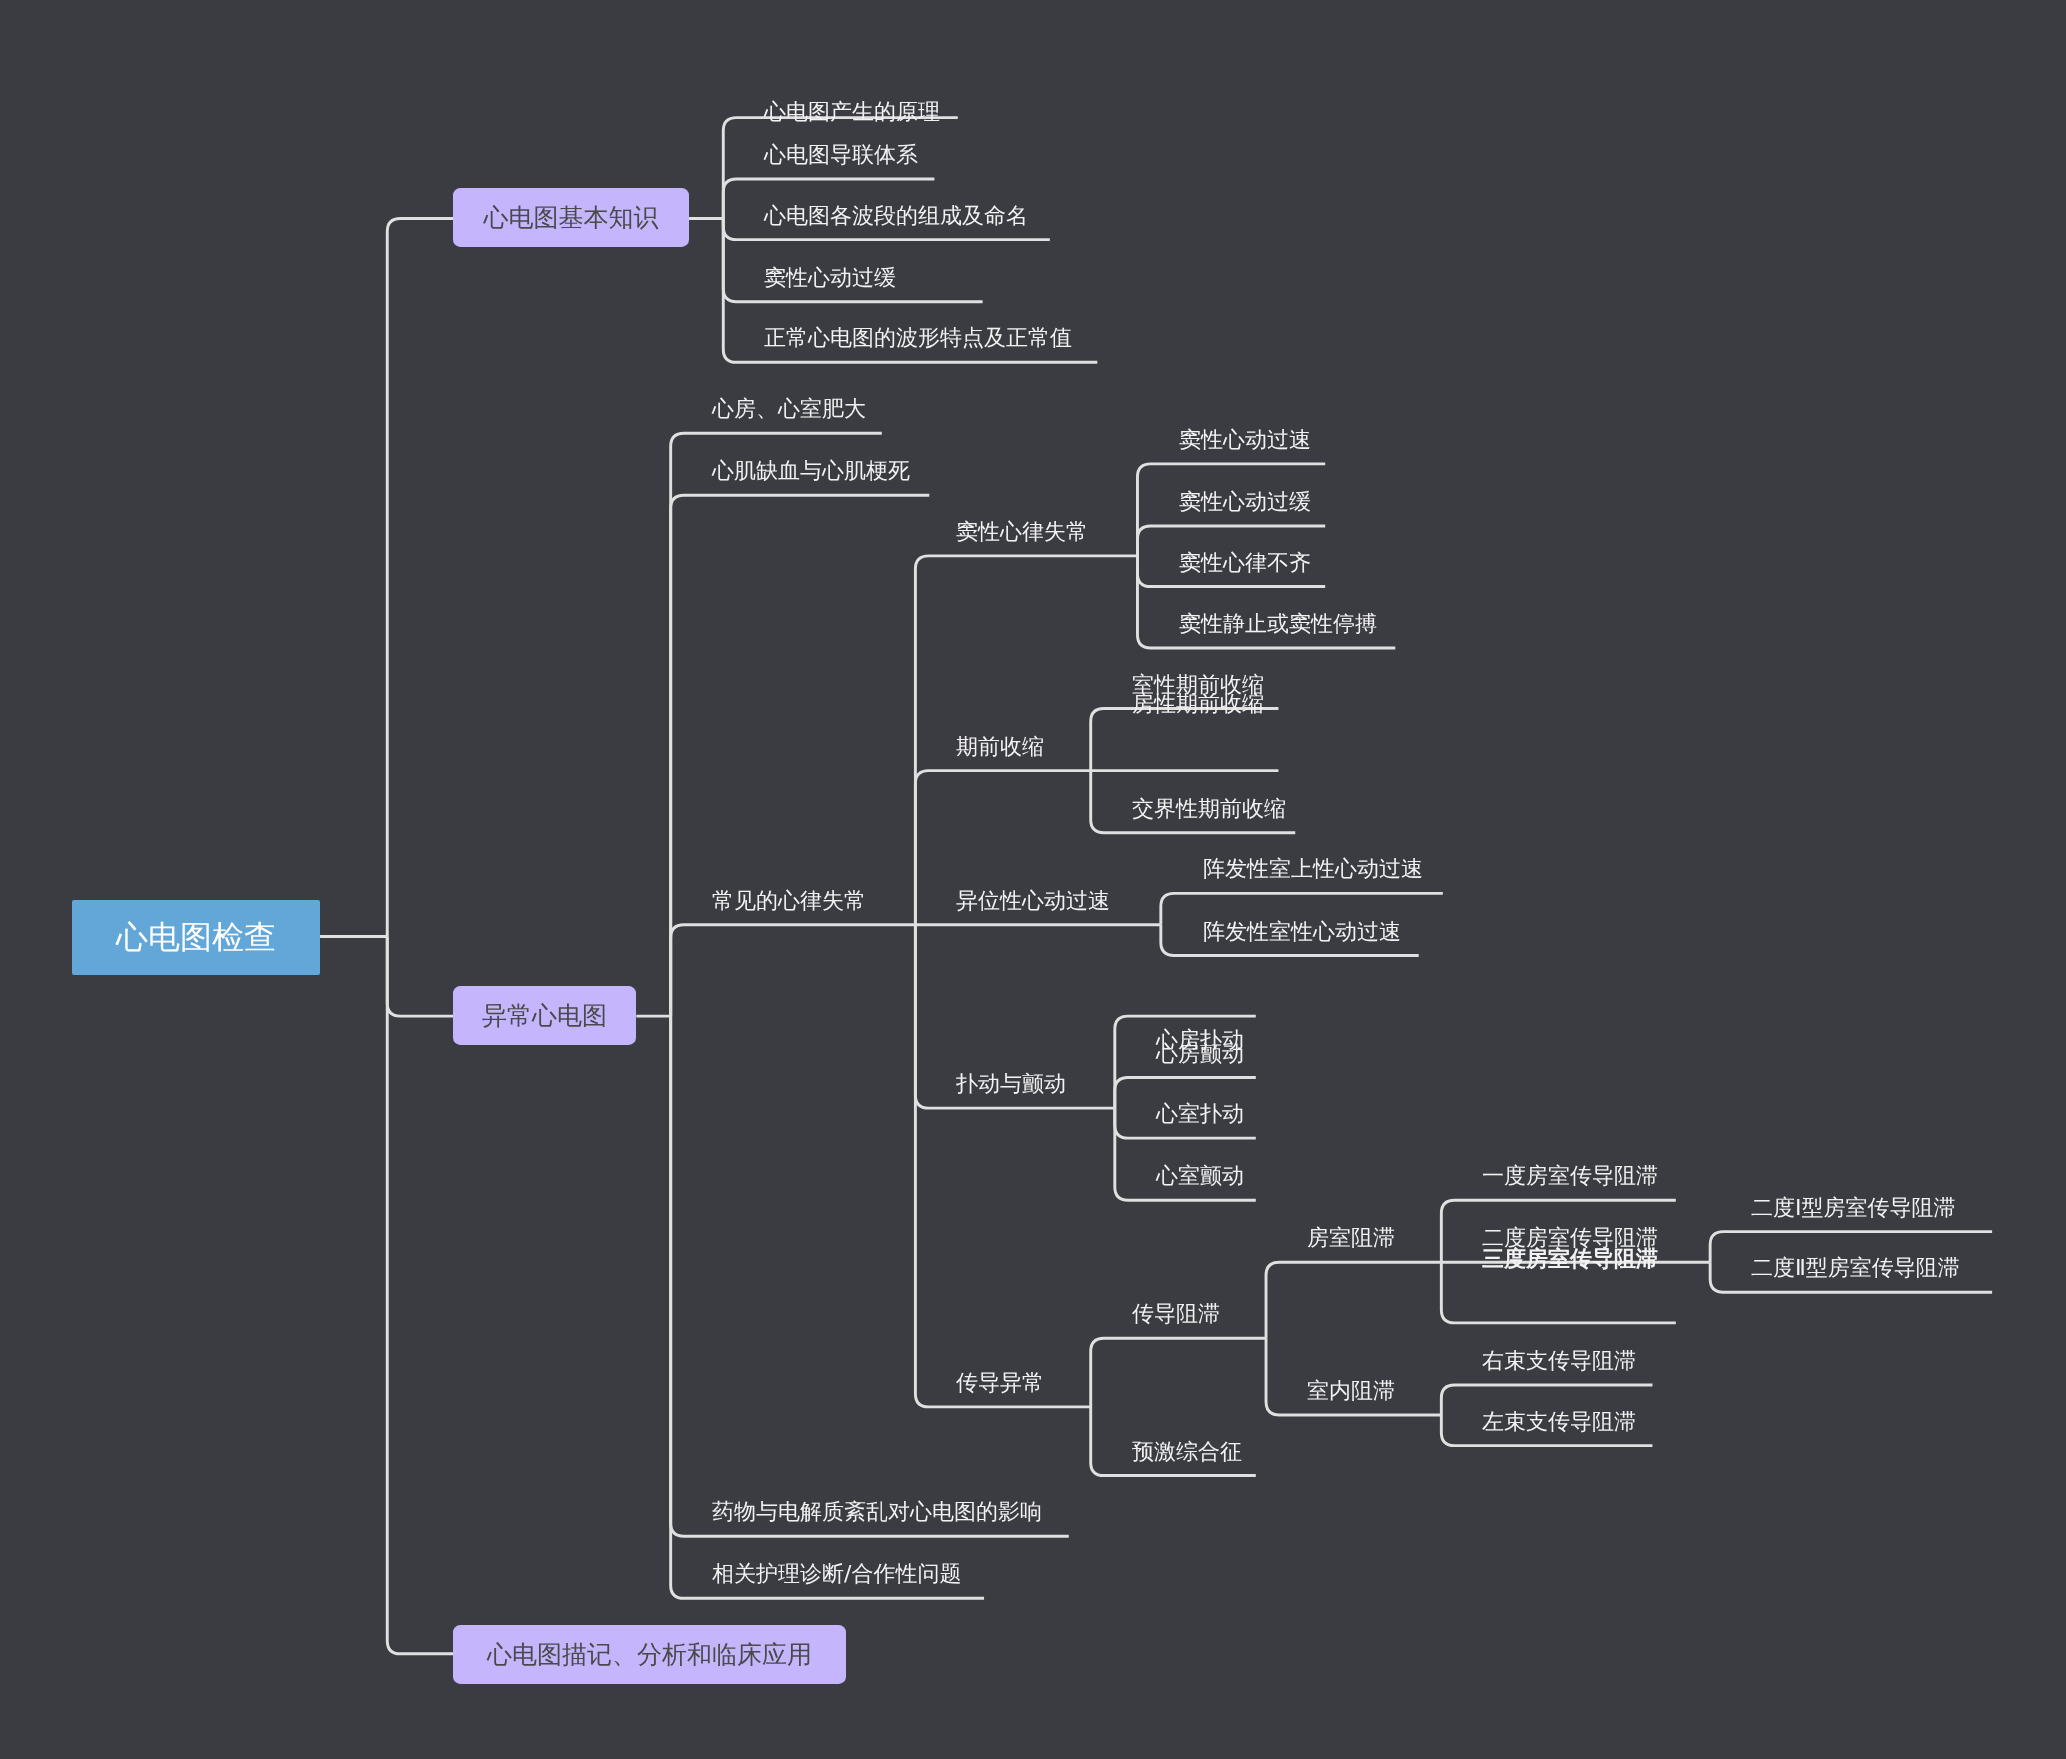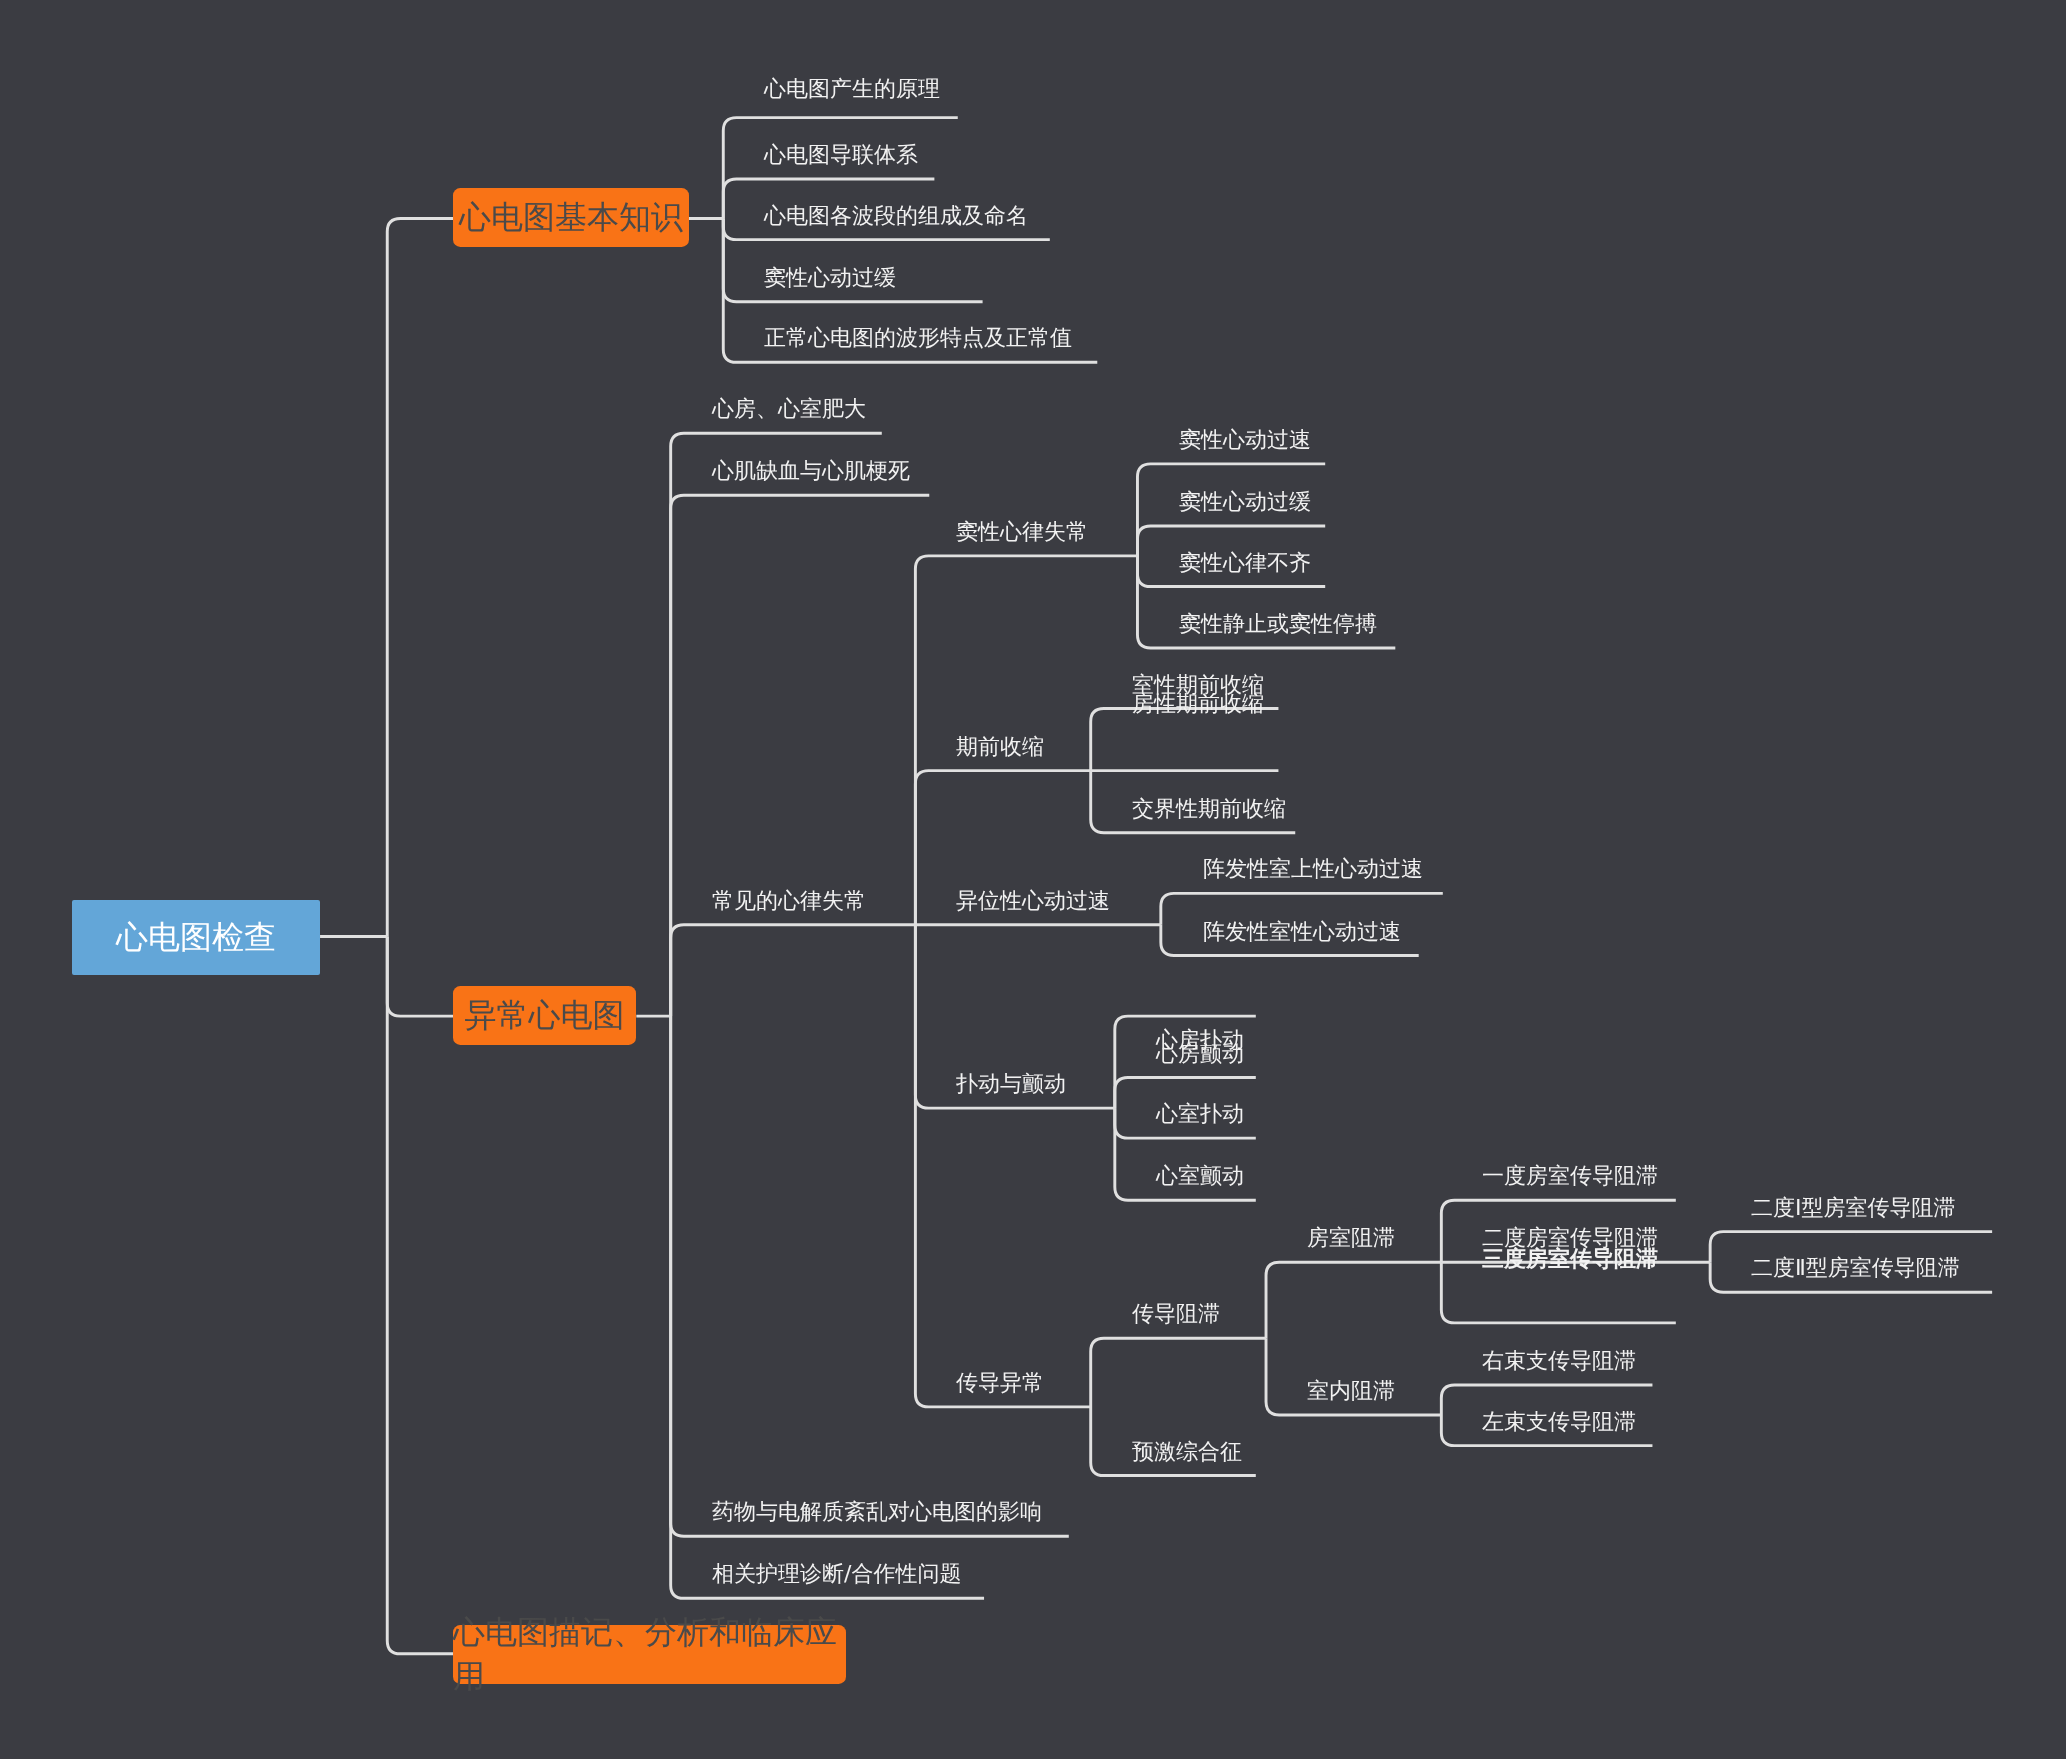--- a/index.html
+++ b/index.html
@@ -1,21 +1,21 @@
 <!DOCTYPE html>
 <html style="font-size:11.7px"><head>
 <meta charset="utf-8">
 <style>
   html, body { margin:0; padding:0; }
   body { width:2066px; height:1759px; background:#3b3c42; position:relative; overflow:hidden;
          font-family:"DejaVu Sans","Liberation Sans",sans-serif; }
   svg#lines { position:absolute; left:0; top:0; width:2066px; height:1759px; }
   .root { position:absolute; left:72px; top:900px; width:248px; height:75px; background:#63a6d8;
           border-radius:2px; color:#fff; font-size:32px; display:flex; align-items:center; justify-content:center; }
-  .branch { position:absolute; background:#f97316; border-radius:7.3px; color:#4a4a4a; font-size:32px;
+  .branch { position:absolute; background:#c4b5fd; border-radius:7.3px; color:#4a4a4a; font-size:25px;
             display:flex; align-items:center; justify-content:center; height:59px; }
   .leaf { position:absolute; color:#f2f2f2; font-size:22px; white-space:nowrap; line-height:1; }
 </style>
 </head>
 <body>
 
 <svg id="lines" xmlns="http://www.w3.org/2000/svg" viewBox="0 0 2828 2408" width="2066" height="1759">
     <path d="M438,1282 H530" fill="none" stroke="#e0e0e0" stroke-width="4"></path>
     <path d="M530,1282 V317 Q530,299 548,299 H620" fill="none" stroke="#e0e0e0" stroke-width="4"></path>
     <path d="M530,1282 V1373 Q530,1391 548,1391 H620" fill="none" stroke="#e0e0e0" stroke-width="4"></path>
@@ -72,21 +72,21 @@
     <path d="M1973,1937 V1914 Q1973,1896 1991,1896 H2262" fill="none" stroke="#e0e0e0" stroke-width="4"></path>
     <path d="M1973,1937 V1961 Q1973,1979 1991,1979 H2262" fill="none" stroke="#e0e0e0" stroke-width="4"></path>
   </svg>
 
 <div class="root">心电图检查</div>
 
 <div class="branch" style="left:453px;top:188px;width:236px;">心电图基本知识</div>
 <div class="branch" style="left:453px;top:986px;width:183px;text-align:right;">异常心电图</div>
 <div class="branch" style="left:453px;top:1625px;width:393px;">心电图描记、分析和临床应用</div>
 
-<div class="leaf" style="left:764px;top:78px;">心电图产生的原理</div>
+<div class="leaf" style="left:764px;top:101px;">心电图产生的原理</div>
 <div class="leaf" style="left:764px;top:144px;">心电图导联体系</div>
 <div class="leaf" style="left:764px;top:205px;">心电图各波段的组成及命名</div>
 <div class="leaf" style="left:764px;top:267px;">窦性心动过缓</div>
 <div class="leaf" style="left:764px;top:327px;">正常心电图的波形特点及正常值</div>
 
 <div class="leaf" style="left:712px;top:398px;">心房、心室肥大</div>
 <div class="leaf" style="left:712px;top:460px;">心肌缺血与心肌梗死</div>
 <div class="leaf" style="left:712px;top:890px;">常见的心律失常</div>
 <div class="leaf" style="left:712px;top:1501px;">药物与电解质紊乱对心电图的影响</div>
 <div class="leaf" style="left:712px;top:1563px;">相关护理诊断/合作性问题</div>

